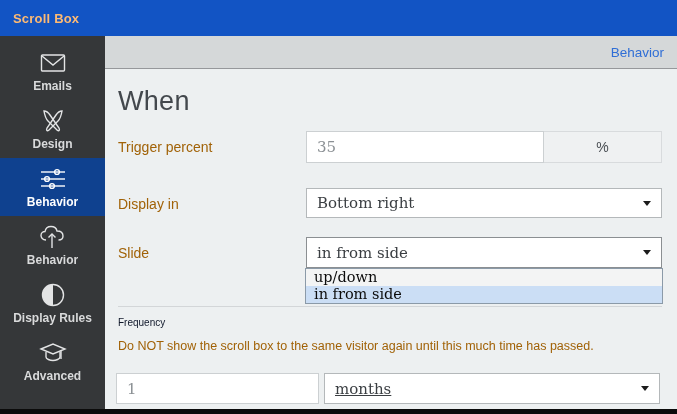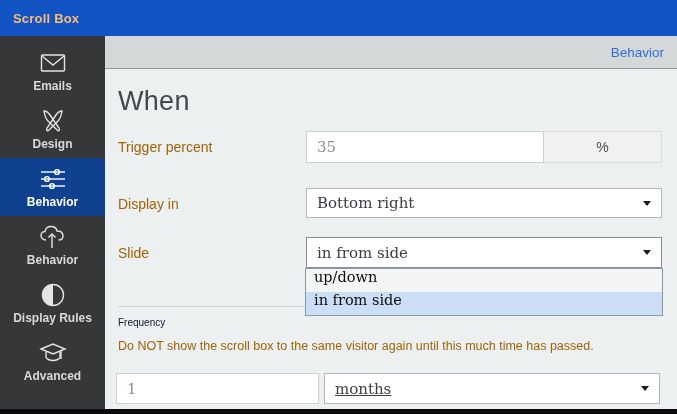--- a/index.html
+++ b/index.html
@@ -77,21 +77,21 @@
     width:0; height:0; border-left:4px solid transparent; border-right:4px solid transparent;
     border-top:5px solid #1c1c1c; margin-left:6px;
   }
 
   .dropdown-popup {
     position:absolute; left:200px; top:232px; width:358px;
     border:1px solid #8b9aa8; background:#f3f4f4; z-index:5;
     font-family:"DejaVu Serif","Liberation Serif",serif;
   }
   .dropdown-option {
-    height:23px; line-height:17px; padding-left:8px; font-size:14.5px;
+    height:17px; line-height:17px; padding-left:8px; font-size:14.5px;
     color:#0c0c0c; cursor:pointer; white-space:nowrap;
   }
   .dropdown-option.highlighted { background:#cbdef5; }
 
   .divider { position:absolute; left:13px; top:270px; width:544px; height:1px; background:#d3d6d8; }
 
   .freq-label { position:absolute; left:13px; top:281px; font-size:10px; color:#0f172a; }
   .freq-desc  { position:absolute; left:13px; top:303px; font-size:12.5px; color:#a16207; }
 
   .freq-input {

